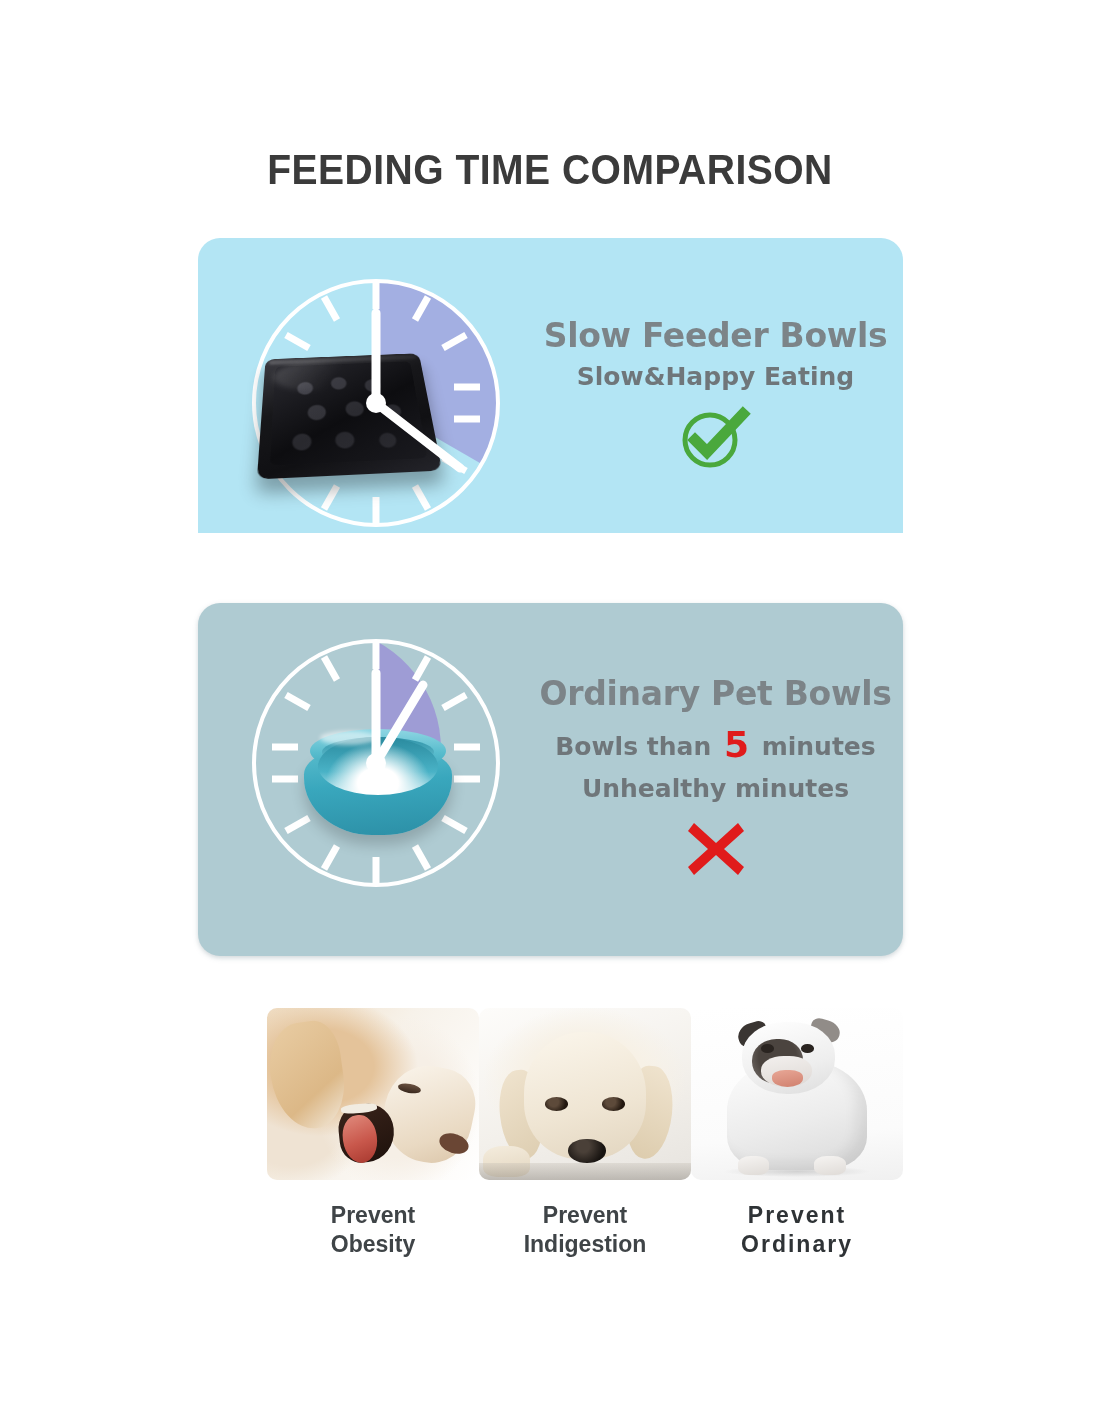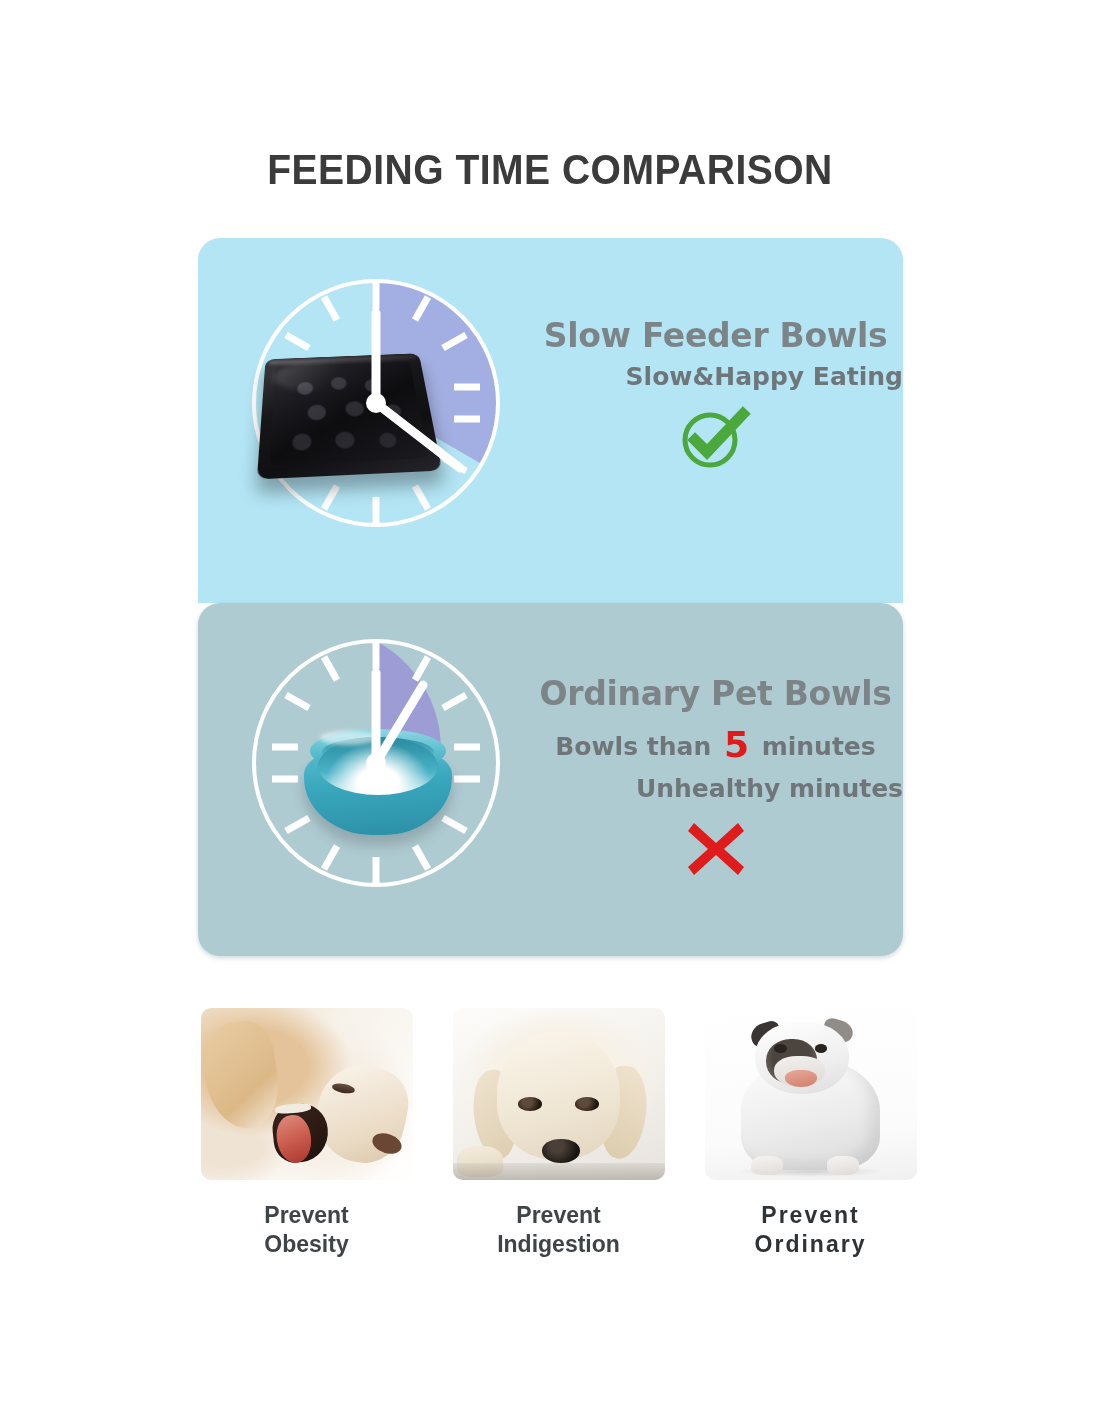--- a/index.html
+++ b/index.html
@@ -42,21 +42,21 @@
   }
 
   .panel {
     position: absolute;
     left: 0;
     width: 705px;
     box-sizing: border-box;
   }
   .panel-slow {
     top: 0;
-    height: 365px;
+    height: 295px;
     background: #b3e5f4;
     border-radius: 22px 22px 0 0;
   }
   .panel-ordinary {
     top: 365px;
     height: 353px;
     background: #afcbd2;
     border-radius: 22px;
     box-shadow: 0 2px 5px rgba(120,140,150,0.35);
   }
@@ -213,39 +213,37 @@
   }
   .num-green { color: #4aa83c; }
   .num-red { color: #e01b1b; }
   .eat-line {
     margin-top: 9px;
     font-size: 25px;
     font-weight: bold;
     color: #6f767a;
     white-space: nowrap;
     line-height: 1.15;
-    text-align: right;
   }
   .verdict {
     margin-top: 14px;
     height: 64px;
     display: flex;
     align-items: center;
     justify-content: center;
   }
 
   
   .benefits {
     position: absolute;
-    left: 206px;
+    left: 198px;
     top: 1008px;
     width: 705px;
     display: flex;
-    justify-content: center;
-    gap: 40px;
+    justify-content: flex-end;
   }
   .benefit {
     width: 212px;
     text-align: center;
   }
   .benefit-photo {
     width: 212px;
     height: 172px;
     border-radius: 10px;
     overflow: hidden;

